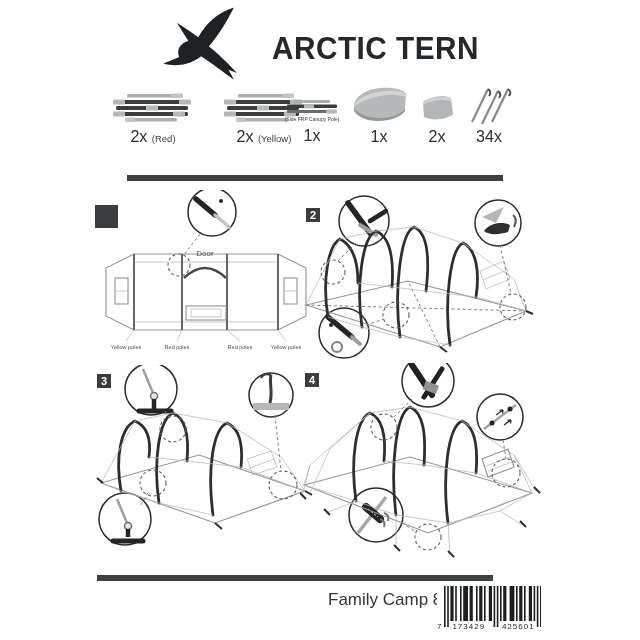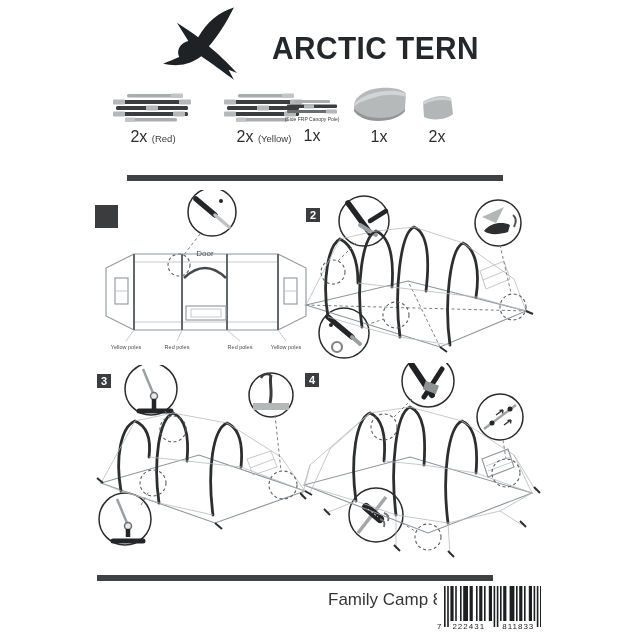--- a/index.html
+++ b/index.html
@@ -123,20 +123,33 @@
   <div class="part" style="left:414px;width:46px;">
     <div class="iconbox">
       <svg width="40" height="32" viewBox="0 0 40 32">
         <path d="M6,10 C14,4 28,3 34,6 L36,22 C30,28 14,29 7,25 Z" fill="#b3b6b7"></path>
         <path d="M6,10 C14,5 26,4 34,6 L34,9 C26,7 14,8 6,13 Z" fill="#cfd1d2"></path>
       </svg>
     </div>
     <div class="count-row">2x</div>
   </div>
 
+  <div class="part" style="left:463px;width:52px;">
+    <div class="iconbox">
+      <svg width="46" height="38" viewBox="0 0 46 38">
+        <line x1="22" y1="3" x2="6" y2="36" stroke="#85898b" stroke-width="2.2"></line>
+        <path d="M22,3 q4,3 1,7" stroke="#4a4d4e" stroke-width="2" fill="none"></path>
+        <line x1="32" y1="5" x2="16" y2="38" stroke="#85898b" stroke-width="2.2"></line>
+        <path d="M32,5 q4,3 1,7" stroke="#4a4d4e" stroke-width="2" fill="none"></path>
+        <line x1="42" y1="3" x2="26" y2="36" stroke="#85898b" stroke-width="2.2"></line>
+        <path d="M42,3 q4,3 1,7" stroke="#4a4d4e" stroke-width="2" fill="none"></path>
+      </svg>
+    </div>
+    <div class="count-row">34x</div>
+  </div>
 
   <div class="hbar" style="left:127px;top:175px;width:376px;height:6px;"></div>
   <div class="hbar" style="left:97px;top:575px;width:396px;height:6px;"></div>
 
   <div class="step-marker" style="left:95px;top:205px;width:23px;height:23px;"></div>
   <div class="step-marker" style="left:306px;top:208px;width:14px;height:14px;">2</div>
   <div class="step-marker" style="left:97px;top:374px;width:14px;height:14px;">3</div>
   <div class="step-marker" style="left:305px;top:373px;width:14px;height:14px;">4</div>
 
   <svg class="diagram" style="left:100px;top:190px;" width="212" height="168" viewBox="0 0 212 168">
@@ -357,18 +370,18 @@
         <rect x="73.00000000000003" y="0" width="1.6" height="35" fill="#1d1f20"></rect>
         <rect x="76.20000000000002" y="0" width="3.2" height="35" fill="#1d1f20"></rect>
         <rect x="81.00000000000001" y="0" width="1.6" height="35" fill="#1d1f20"></rect>
         <rect x="85.80000000000001" y="0" width="3.2" height="35" fill="#1d1f20"></rect>
         <rect x="90.60000000000001" y="0" width="1.6" height="35" fill="#1d1f20"></rect>
         <rect x="93.8" y="0" width="1.6" height="41" fill="#1d1f20"></rect>
         <rect x="96.99999999999999" y="0" width="1.6" height="41" fill="#1d1f20"></rect>
       </svg>
     <div class="bc-digits">
       <span class="pre">7</span>
-      <span class="grp">222431</span>
-      <span class="grp">811833</span>
+      <span class="grp">173429</span>
+      <span class="grp">425601</span>
     </div>
   </div>
 
 </div>
 
 </body></html>

